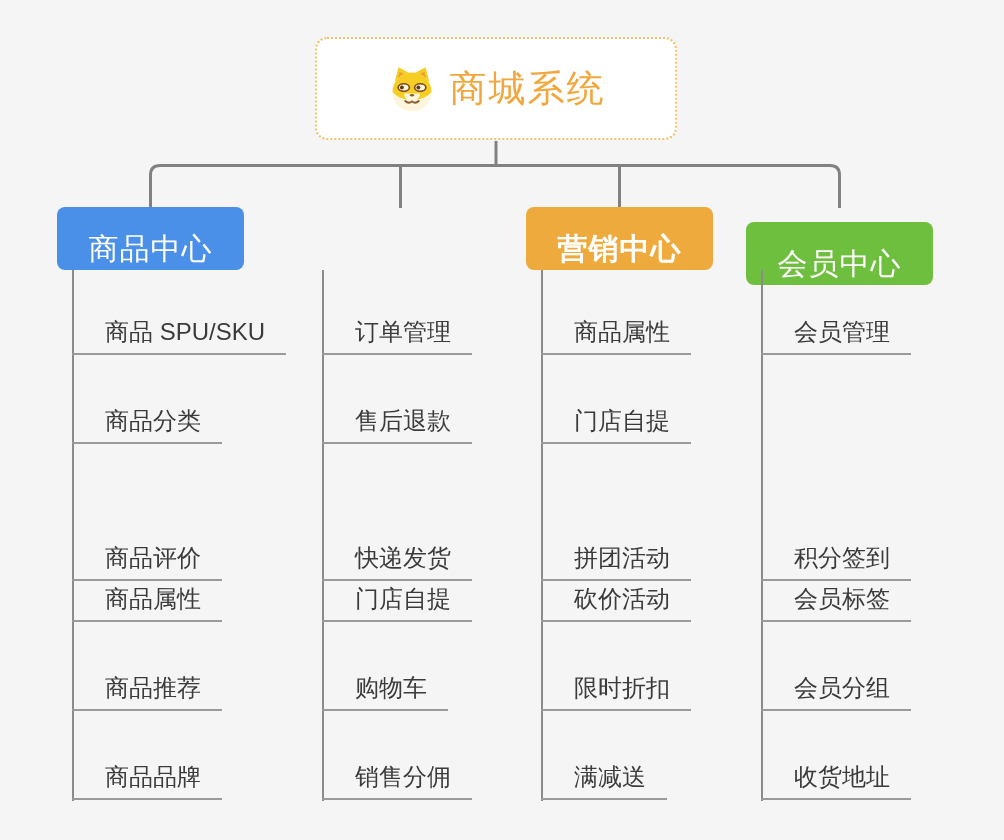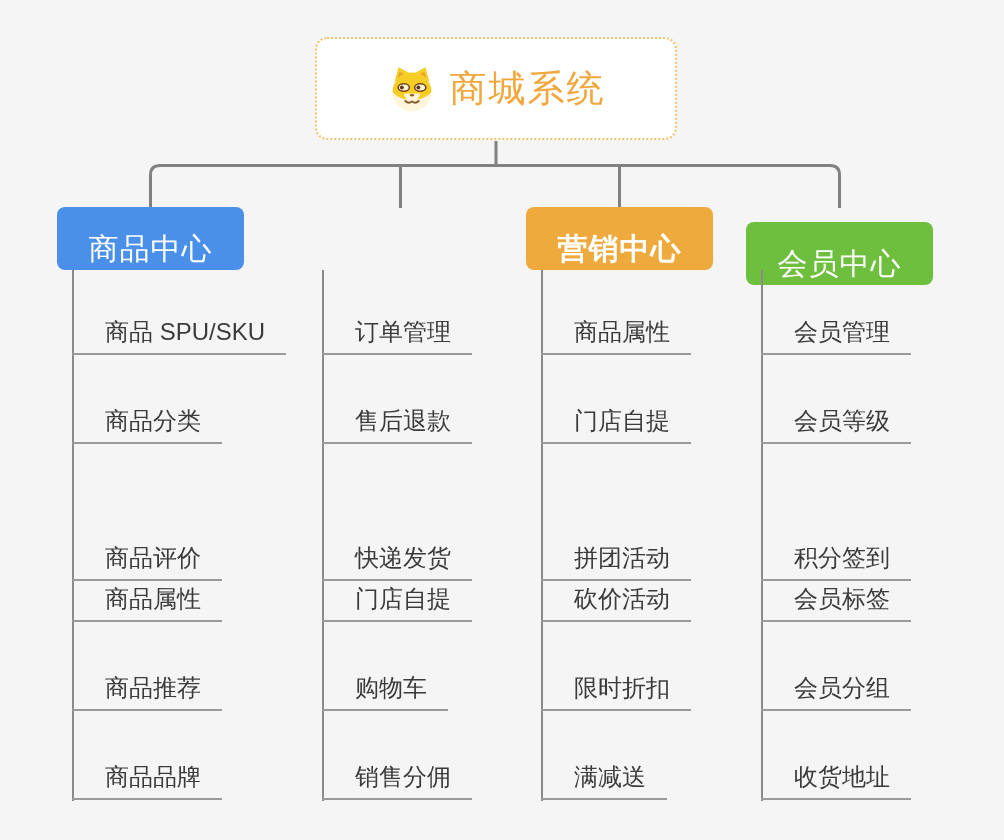--- a/index.html
+++ b/index.html
@@ -129,20 +129,19 @@
     <div class="leaf r4">限时折扣</div>
     <div class="leaf r5">满减送</div>
   </div>
 
   <div class="branch b3" style="background: rgb(111, 191, 63); margin-top: 15px;">
     <span>会员中心</span>
   </div>
   <div class="column c3">
     <div class="vline"></div>
     <div class="leaf r0">会员管理</div>
-    <div class="leaf r1">会员等级</div>
     <div class="leaf r2">积分签到</div>
     <div class="leaf r3">会员标签</div>
     <div class="leaf r4">会员分组</div>
     <div class="leaf r5">收货地址</div>
   </div>
 
 </div>
 
 </body></html>

